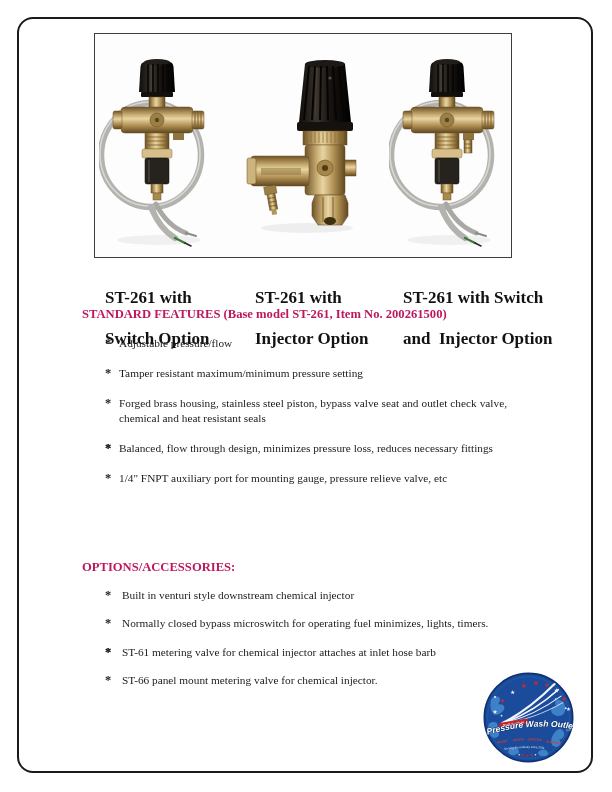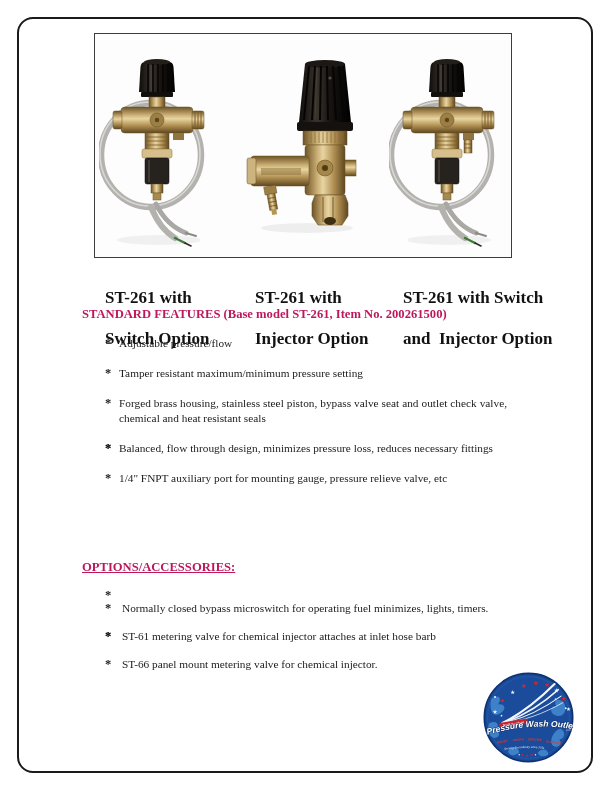--- a/index.html
+++ b/index.html
@@ -17,21 +17,21 @@
   .captions{position:absolute;left:0;top:263px;width:612px;}
   .caption{position:absolute;font-weight:bold;font-size:17px;line-height:13.8px;
         white-space:pre-wrap;color:#121212;}
   .caption-1{left:105px;}
   .caption-2{left:255px;}
   .caption-3{left:403px;}
 
   .section-heading{position:absolute;left:65px;font-weight:bold;font-size:12.6px;
         color:#be185d;width:520px;margin-left:17px;}
   .features-heading{top:307px;}
-  .options-heading{top:560px;text-decoration:underline;}
+  .options-heading{top:560px;}
 
   ul.bullets{list-style:none;margin:0;padding:0;position:absolute;}
   ul.bullets li{position:relative;font-size:11.3px;line-height:15.8px;color:#1b1b1b;}
   ul.features{left:103px;top:336px;width:404px;}
   ul.features li{padding-left:16px;margin-bottom:14px;text-align:justify;}
   ul.options-list{left:103px;top:588px;width:440px;}
   ul.options-list li{padding-left:19px;margin-bottom:12.5px;}
   .star{position:absolute;left:2px;top:0;font-size:12.5px;font-weight:bold;color:#1b1b1b;}
   .li-text{white-space:pre-wrap;margin-top:16px;}
 
@@ -223,21 +223,21 @@
       <span class="li-text">Balanced, flow through design, minimizes pressure loss, reduces necessary fittings</span></li>
     <li>
       <span class="star">*</span>
       <span class="li-text">1/4" FNPT auxiliary port for mounting gauge, pressure relieve valve, etc</span></li>
   </ul>
 
   <div class="section-heading options-heading">OPTIONS/ACCESSORIES:</div>
   <ul class="bullets options-list">
     <li>
       <span class="star">*</span>
-      </li>
+      <span class="li-text">Built in venturi style downstream chemical injector</span></li>
     <li>
       <span class="star">*</span>
       <span class="li-text">Normally closed bypass microswitch for operating fuel minimizes, lights, timers.</span></li>
     <li>
       <span class="star">*</span>
       </li>
     <li>
       <span class="star">*</span>
       <span class="li-text">ST-61 metering valve for chemical injector attaches at inlet hose barb</span></li>
     <li>

